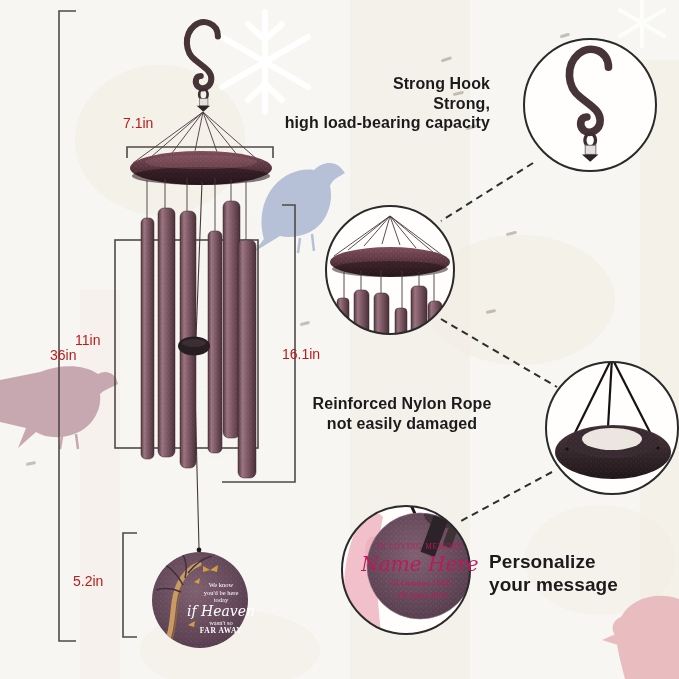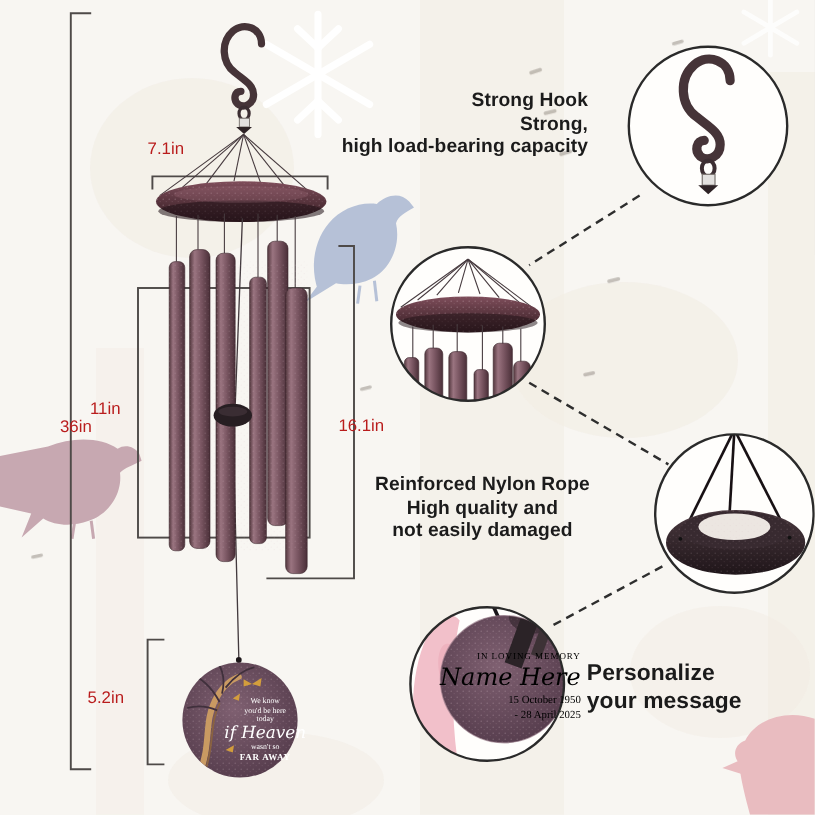--- a/index.html
+++ b/index.html
@@ -10,21 +10,21 @@
   #scene{position:absolute;left:0;top:0;z-index:1;}
   .txt{position:absolute;z-index:2;}
   .feature{color:#1b1b1b;font-weight:700;font-size:16px;line-height:19.5px;letter-spacing:.1px;}
   .feature.right{text-align:right;}
   .feature.big{font-size:19px;line-height:22.5px;}
   .measure{color:#b91c1c;font-size:14px;font-weight:400;}
   .disc-text{width:76px;text-align:center;color:#ffffff;}
   .disc-text .s{font-size:6.5px;line-height:7.5px;font-family:"Liberation Serif",serif;}
   .disc-text .script{font-size:14px;line-height:15px;font-style:italic;font-family:"DejaVu Serif",serif;}
   .disc-text .caps{font-size:7.5px;line-height:9px;font-weight:700;letter-spacing:.6px;font-family:"Liberation Serif",serif;}
-  .memorial{width:128px;text-align:right;color:#000000;}
+  .memorial{width:128px;text-align:center;color:#be185d;}
   .memorial .hdr{font-size:7.5px;line-height:11px;letter-spacing:.8px;font-family:"Liberation Serif",serif;}
   .memorial .name{font-size:20px;line-height:25px;font-style:italic;font-family:"DejaVu Serif",serif;}
   .memorial .dt{font-size:9px;line-height:12px;font-family:"Liberation Serif",serif;}
 </style>
 </head>
 <body>
 
 <div id="canvas">
 
 <svg id="scene" width="679" height="679" viewBox="0 0 679 679">
@@ -290,21 +290,20 @@
 <div class="txt measure" style="left:282px;top:346px;">16.1in</div>
 <div class="txt measure" style="left:73px;top:573px;">5.2in</div>
 
 <div class="txt feature right" style="left:240px;top:74px;width:250px;">
   <div>Strong Hook</div>
   <div>Strong,</div>
   <div>high load-bearing capacity</div>
 </div>
 <div class="txt feature right" style="left:281px;top:394px;width:242px;text-align:center;">
   <div>Reinforced Nylon Rope</div>
-  <div>High quality and</div>
   <div>not easily damaged</div>
 </div>
 <div class="txt feature big" style="left:489px;top:551px;width:180px;">
   <div>Personalize</div>
   <div>your message</div>
 </div>
 
 <div class="txt disc-text" style="left:183px;top:581px;">
   <div class="s">We know</div>
   <div class="s">you'd be here</div>

